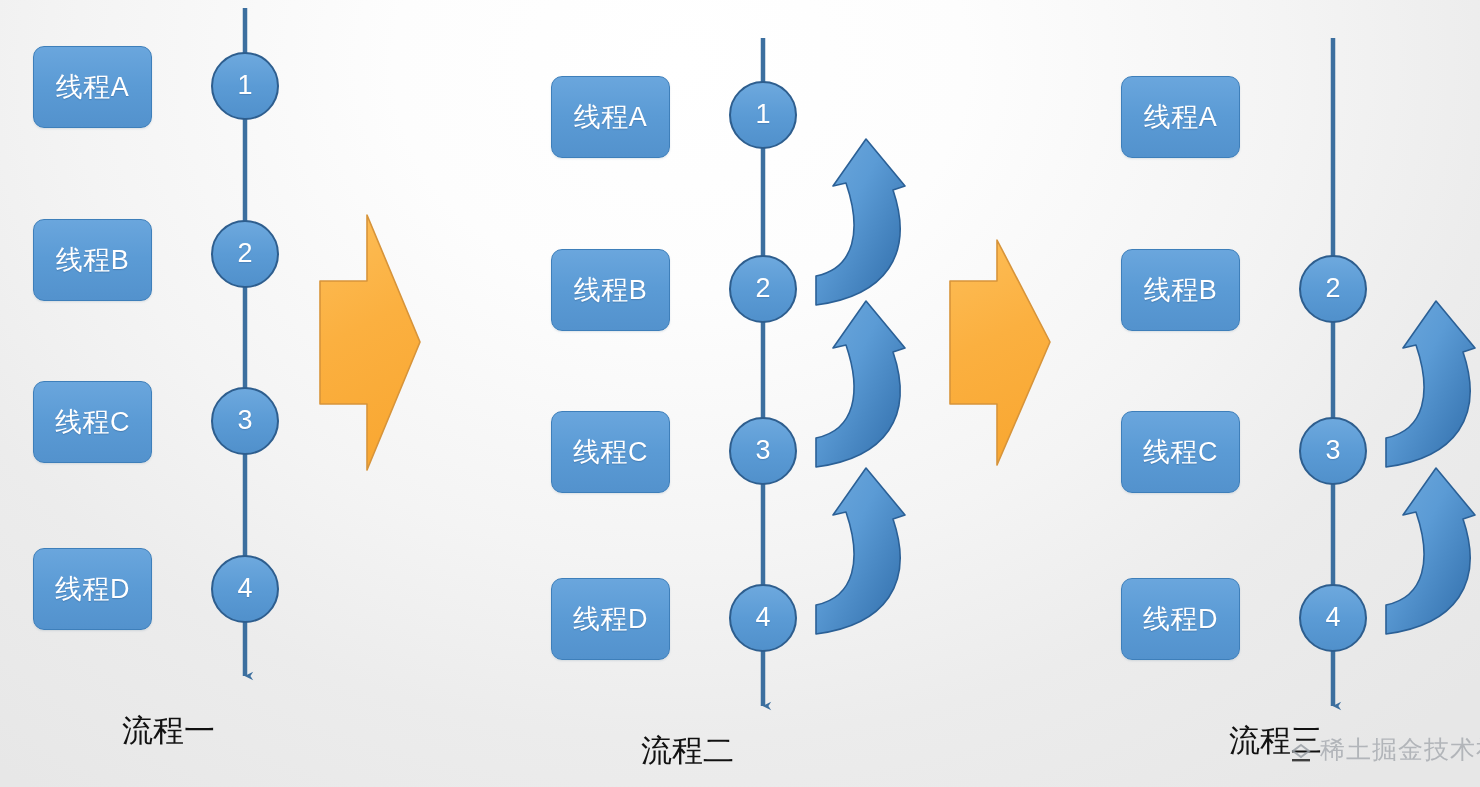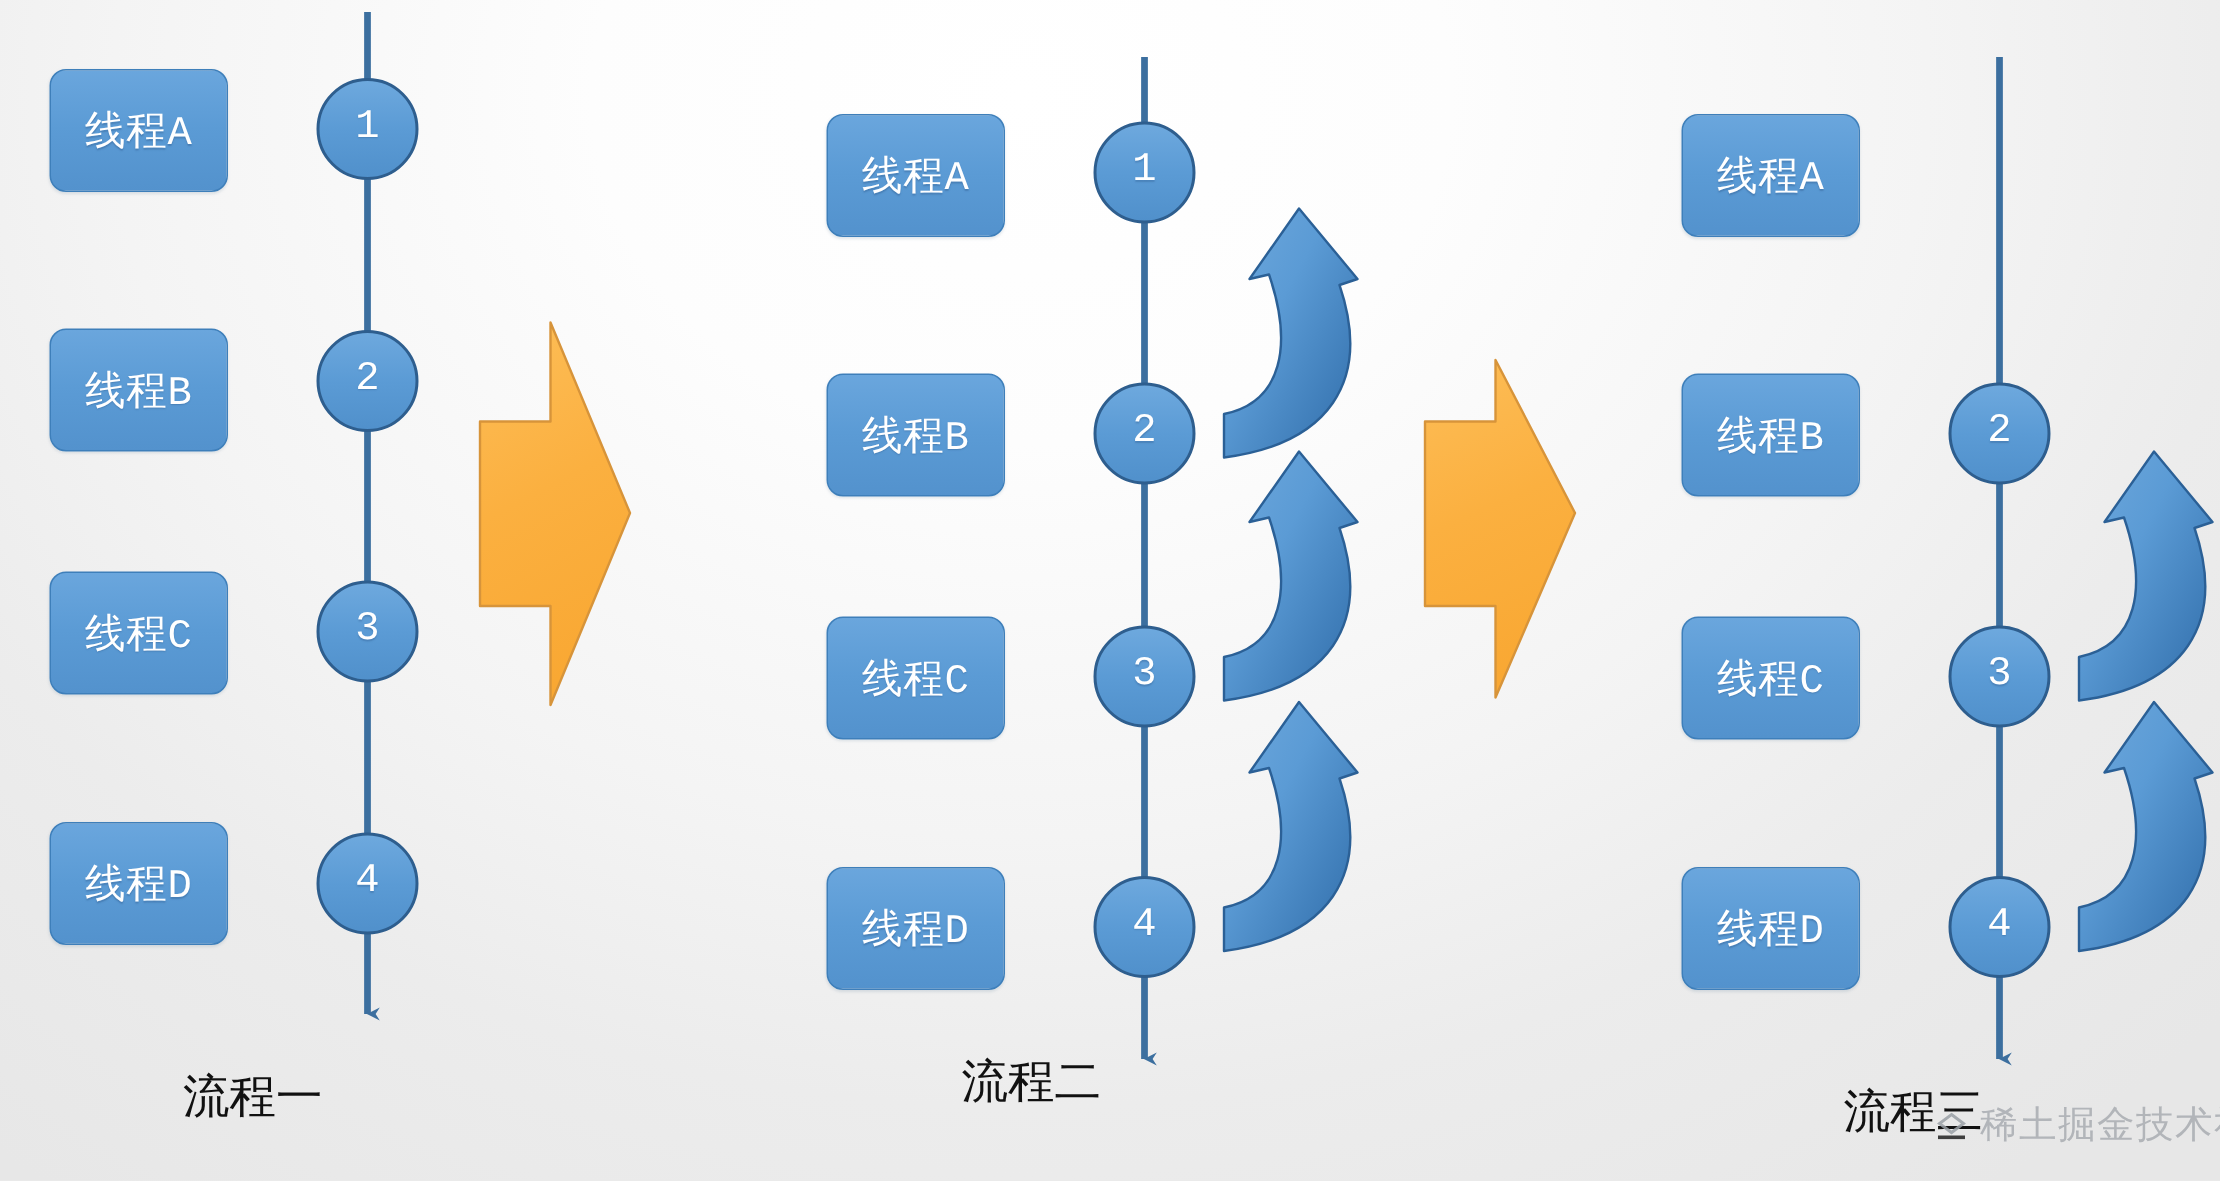--- a/index.html
+++ b/index.html
@@ -13,21 +13,20 @@
     font-family: "Liberation Sans", "DejaVu Sans", sans-serif;
     background: #eaeaea;
   }
   #canvas {
     position: relative;
     width: 1480px;
     height: 787px;
     background:
       radial-gradient(ellipse 1100px 900px at 46% 8%, #ffffff 0%, #fdfdfd 26%, #f4f4f4 55%, #ececec 75%, #e7e7e7 100%);
     overflow: hidden;
-    font-family: Liberation Mono, monospace;
   }
   #bg-svg, #fg-svg {
     position: absolute;
     left: 0;
     top: 0;
     width: 1480px;
     height: 787px;
   }
   .thread-box {
     position: absolute;
@@ -202,21 +201,21 @@
   </div>
   <div class="thread-box" style="left:1121px; top:578px; width:119px; height:82px;">
     <span>线程D</span>
   </div>
 
   <div class="node-num" style="left:1303px; top:273px; width:60px;">2</div>
   <div class="node-num" style="left:1303px; top:435px; width:60px;">3</div>
   <div class="node-num" style="left:1303px; top:602px; width:60px;">4</div>
 
   <div class="stage-label" style="left:122px; top:710px;">流程一</div>
-  <div class="stage-label" style="left:641px; top:700px;">流程二</div>
+  <div class="stage-label" style="left:641px; top:730px;">流程二</div>
   <div class="stage-label" style="left:1229px; top:720px;">流程三</div>
 
   <div class="watermark" style="left:1288px; top:733px;">
     <span class="wm-logo">
       <svg viewBox="0 0 26 20" width="26" height="20">
         <path d="M13,2 L21,8 L13,14 L5,8 Z" fill="none" stroke="#9aa0a6" stroke-width="2"></path>
         <rect x="4" y="16" width="18" height="2.4" fill="#222222"></rect>
       </svg>
     </span>
     <span>稀土掘金技术社区</span>

